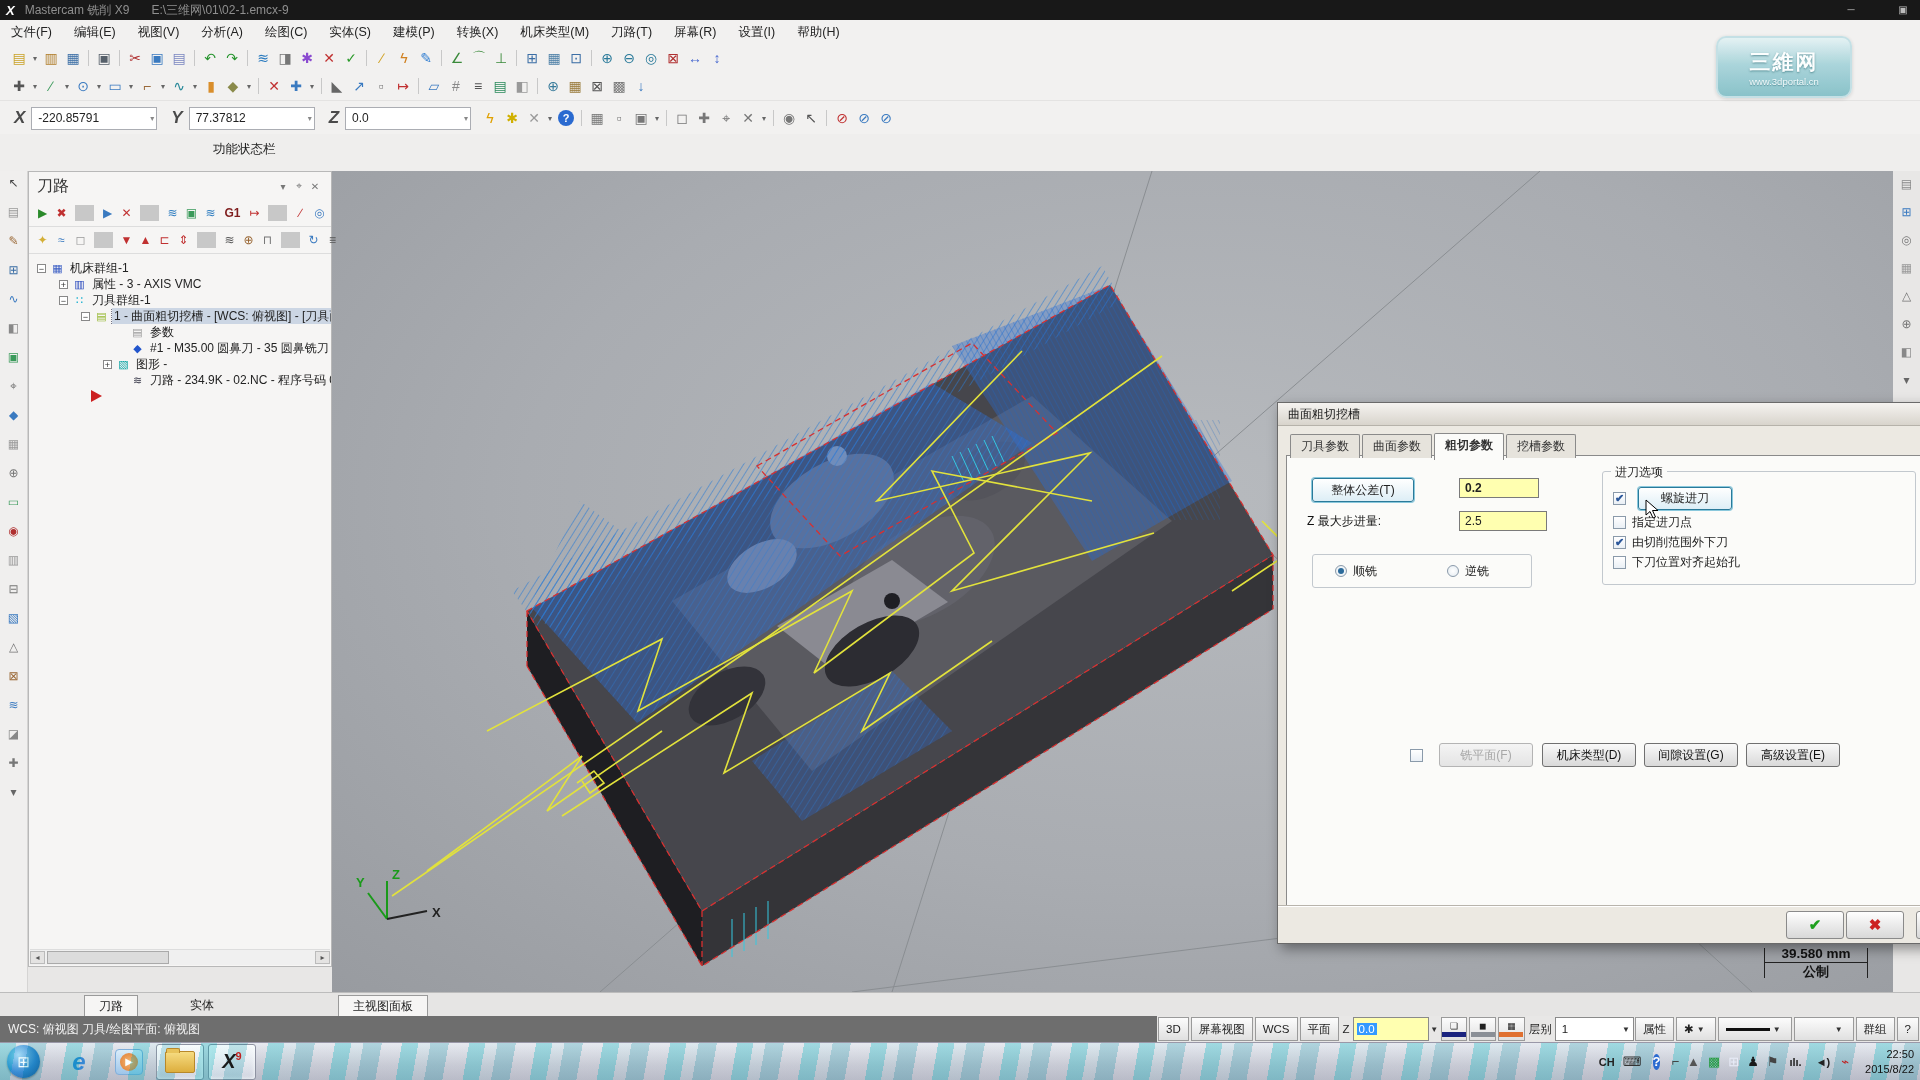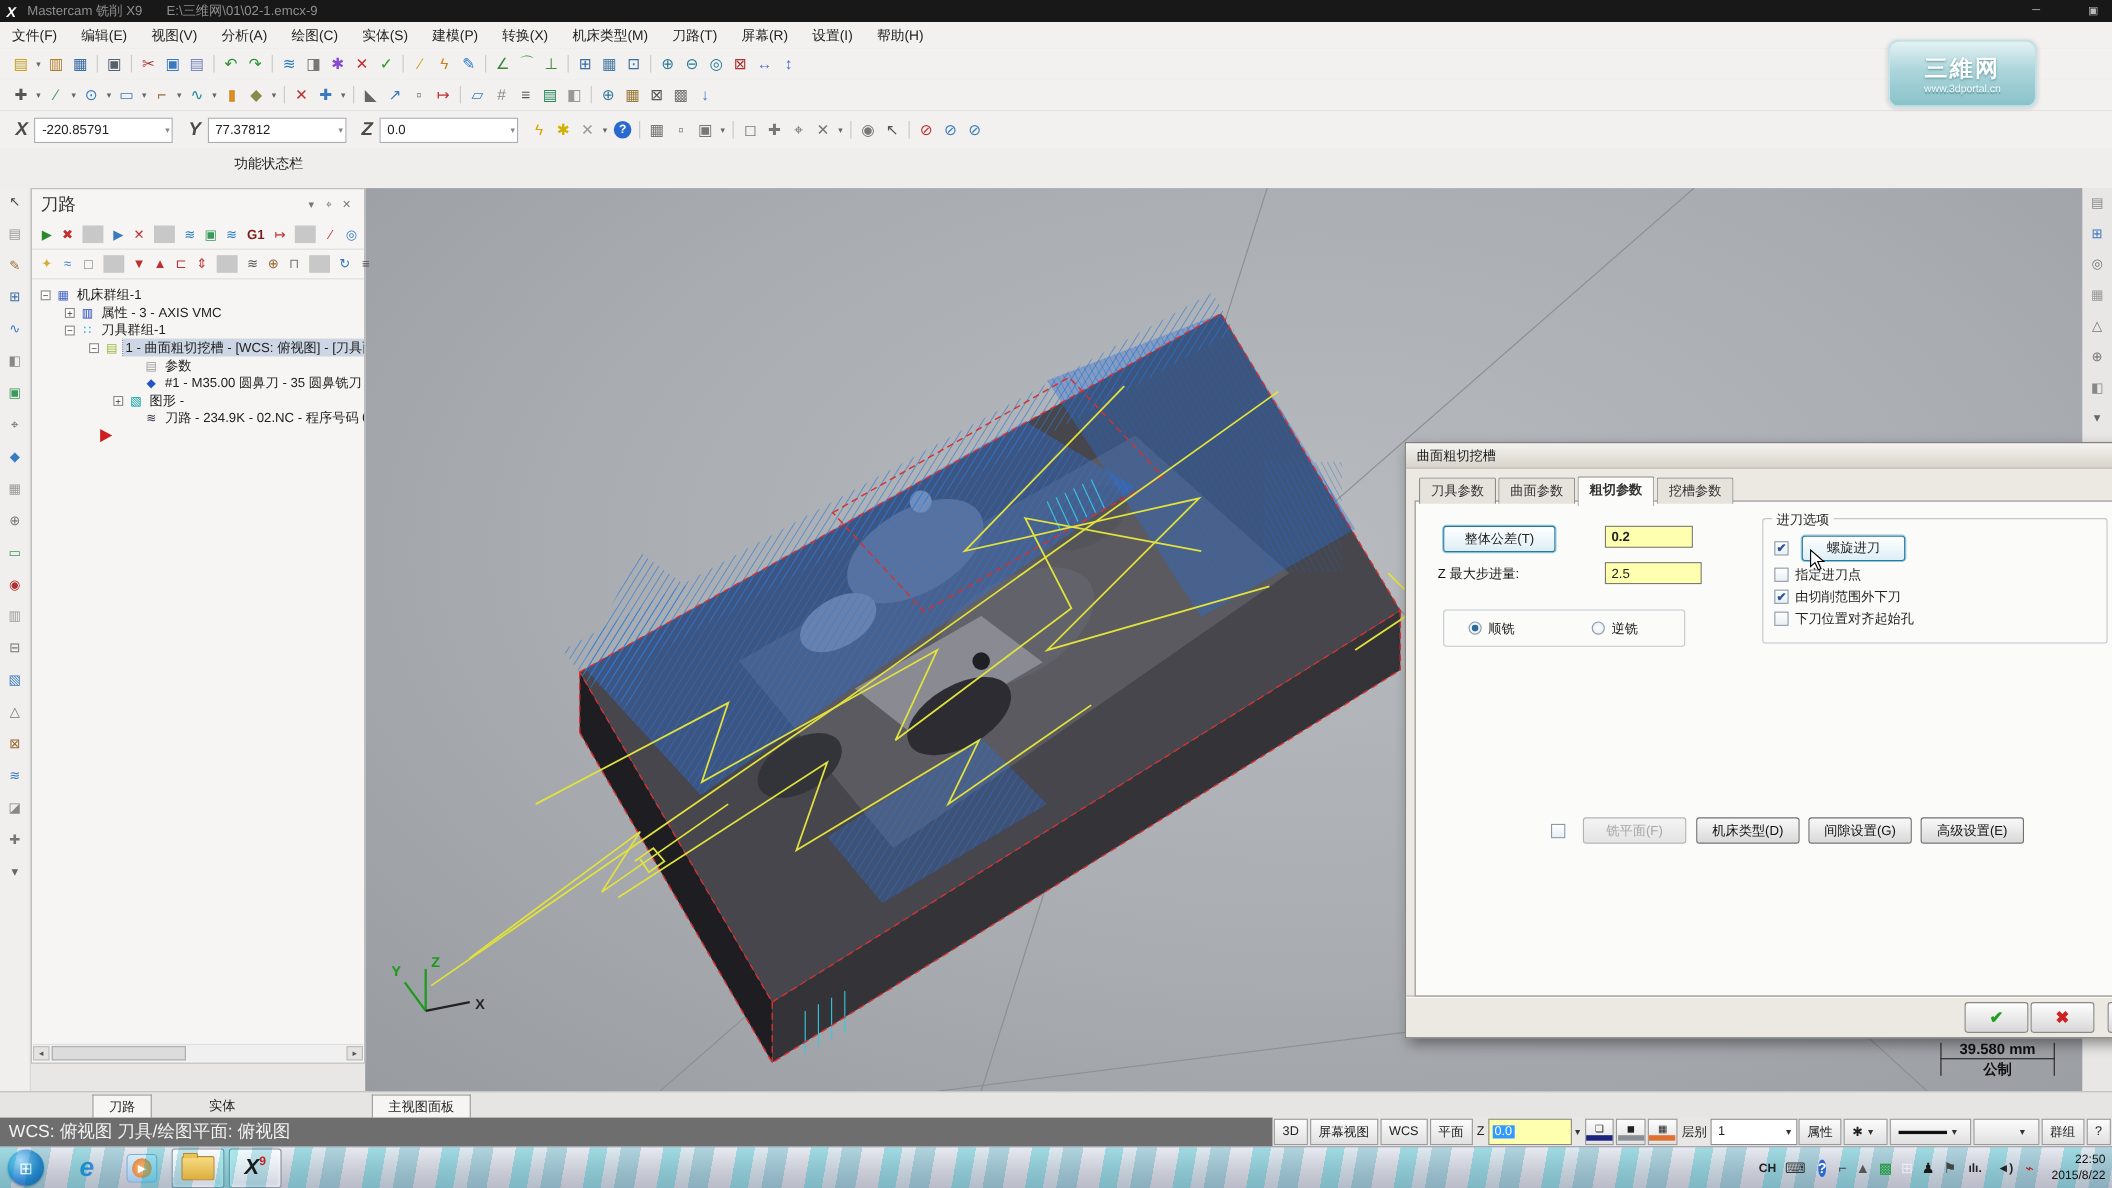--- a/index.html
+++ b/index.html
@@ -119,21 +119,21 @@
     font-size:15px;font-weight:bold;}
   .cursor-svg{position:absolute;z-index:5;}
 
   
   .tabsrow{left:0;top:992px;width:1920px;height:24px;background:#e6e5e4;border-top:1px solid #bcbcbc;box-sizing:border-box;}
   .btab{position:absolute;font-size:12px;display:flex;align-items:center;}
   .btab.boxed{top:2px;height:21px;padding:0 14px;background:#f6f5f4;border:1px solid #9a9a9a;border-bottom:none;box-sizing:border-box;}
   .btab.plain{top:4px;padding:0 14px;}
 
   .statusrow{left:0;top:1016px;width:1920px;height:26px;display:flex;}
-  .wcsbar{width:1157px;background:#6e6e6e;color:#f2f2f2;font-size:16px;display:flex;align-items:center;
+  .wcsbar{width:1157px;background:#6e6e6e;color:#f2f2f2;font-size:12px;display:flex;align-items:center;
     padding-left:8px;box-sizing:border-box;flex:none;}
   .stoolbar{flex:1;background:#e8e7e6;display:flex;align-items:stretch;font-size:11.5px;overflow:hidden;}
   .sbtn{border:1px solid #9a9a9a;background:linear-gradient(#fcfcfc,#e0e0e0);margin:1px;padding:0 7px;
     display:flex;align-items:center;justify-content:center;white-space:nowrap;}
   .slabel{display:flex;align-items:center;padding:0 3px;white-space:nowrap;}
   .zfield{background:#ffffb0;border:1px solid #8a8a8a;width:92px;margin:1px 0;display:flex;align-items:center;padding-left:3px;}
   .zfield .zsel{background:#3399ff;color:#fff;padding:0 2px;}
   .sdd{width:14px;display:flex;align-items:center;justify-content:center;font-size:8px;color:#333;}
   .chip{border:1px solid #9a9a9a;background:linear-gradient(#fcfcfc,#e0e0e0);margin:1px;width:32px;
     display:flex;flex-direction:column;align-items:center;justify-content:center;gap:1px;}

